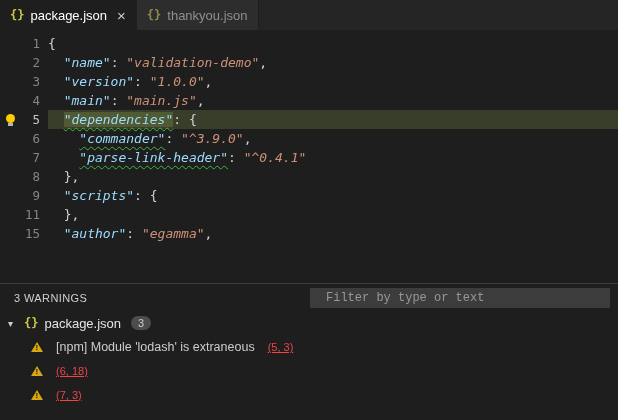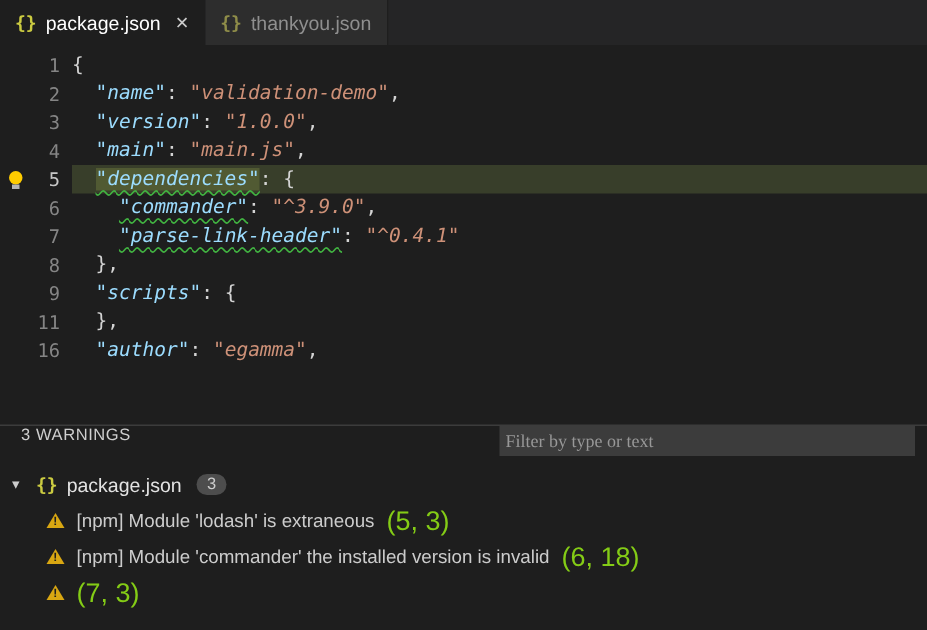--- a/index.html
+++ b/index.html
@@ -54,57 +54,57 @@
     background: #ffcc00; border-radius: 50%; display: inline-block;
   }
   .bulb::after {
     content: ""; position: absolute; left: 2px; top: 9px;
     width: 5px; height: 3px; background: #b5b5b5;
   }
 
   
   .panel { flex: 1; background: #1e1e1e; border-top: 1px solid #3c3c3c; font-size: 12px; }
   .panel-header {
-    height: 27px; display: flex; align-items: flex-start; justify-content: space-between;
+    height: 27px; display: flex; align-items: center; justify-content: space-between;
     padding: 0 8px 0 14px;
   }
   .panel-title { font-size: 11px; color: #cfcfcf; letter-spacing: 0.4px; }
   .filter-input {
-    width: 277px; height: 20px; background: #3c3c3c; border: none; outline: none;
-    color: #cccccc; font-size: 12px; padding: 0 4px;
-    font-family: Liberation Serif, serif;
+    width: 300px; height: 20px; background: #3c3c3c; border: none; outline: none;
+    color: #cccccc; font-size: 12px; padding: 0 16px;
+    font-family: Liberation Mono, monospace;
   }
   .filter-input::placeholder { color: #989898; }
 
   .tree-row {
     height: 24px; display: flex; align-items: center; gap: 6px;
     padding-left: 8px; cursor: pointer;
   }
   .twisty { color: #cccccc; font-size: 10px; width: 10px; }
   .tree-label { color: #e3e3e3; font-size: 13px; }
   .badge {
     background: #4d4d4d; color: #cccccc; border-radius: 9px;
     font-size: 11px; padding: 1px 7px; margin-left: 4px;
   }
 
   .warn-row {
-    height: 24px; display: flex; align-items: center; gap: 8px;
+    height: 24px; display: flex; align-items: center; gap: 13px;
     padding-left: 31px; cursor: pointer;
   }
   .warn-icon {
     width: 0; height: 0; display: inline-block; position: relative;
     border-left: 6px solid transparent; border-right: 6px solid transparent;
     border-bottom: 10px solid #d9a712; flex-shrink: 0;
   }
   .warn-icon::after {
     content: "!"; position: absolute; left: -1.5px; top: 1px;
     font-size: 8px; font-weight: bold; color: #1e1e1e; line-height: 9px;
   }
   .warn-msg { color: #cccccc; font-size: 12.5px; }
-  .warn-pos { color: #84cc16; font-size: 18px; }
+  .warn-pos { color: #ef4444; font-size: 11px; text-decoration: underline; }
 </style>
 </head>
 <body>
 
 <div class="window">
 
   <div class="tabbar">
     <div class="tab active">
       <span class="file-icon">{}</span>
       <span>package.json</span>
@@ -121,21 +121,21 @@
         <div class="line"><div class="gutter">1</div><div class="code"><span class="tok-p">{</span></div></div>
         <div class="line"><div class="gutter">2</div><div class="code"><span class="tok-p">  </span><span class="tok-k">"name"</span><span class="tok-p">: </span><span class="tok-s">"validation-demo"</span><span class="tok-p">,</span></div></div>
         <div class="line"><div class="gutter">3</div><div class="code"><span class="tok-p">  </span><span class="tok-k">"version"</span><span class="tok-p">: </span><span class="tok-s">"1.0.0"</span><span class="tok-p">,</span></div></div>
         <div class="line"><div class="gutter">4</div><div class="code"><span class="tok-p">  </span><span class="tok-k">"main"</span><span class="tok-p">: </span><span class="tok-s">"main.js"</span><span class="tok-p">,</span></div></div>
         <div class="line line-current"><div class="gutter"><span class="bulb"></span>5</div><div class="code"><span class="tok-p">  </span><span class="tok-k tok-hl tok-wavy">"dependencies"</span><span class="tok-p">: {</span></div></div>
         <div class="line"><div class="gutter">6</div><div class="code"><span class="tok-p">    </span><span class="tok-k tok-wavy">"commander"</span><span class="tok-p">: </span><span class="tok-s">"^3.9.0"</span><span class="tok-p">,</span></div></div>
         <div class="line"><div class="gutter">7</div><div class="code"><span class="tok-p">    </span><span class="tok-k tok-wavy">"parse-link-header"</span><span class="tok-p">: </span><span class="tok-s">"^0.4.1"</span></div></div>
         <div class="line"><div class="gutter">8</div><div class="code"><span class="tok-p">  },</span></div></div>
         <div class="line"><div class="gutter">9</div><div class="code"><span class="tok-p">  </span><span class="tok-k">"scripts"</span><span class="tok-p">: {</span></div></div>
         <div class="line"><div class="gutter">11</div><div class="code"><span class="tok-p">  },</span></div></div>
-        <div class="line"><div class="gutter">16</div><div class="code"><span class="tok-p">  </span><span class="tok-k">"author"</span><span class="tok-p">: </span><span class="tok-s">"egamma"</span><span class="tok-p">,</span></div></div>
+        <div class="line"><div class="gutter">15</div><div class="code"><span class="tok-p">  </span><span class="tok-k">"author"</span><span class="tok-p">: </span><span class="tok-s">"egamma"</span><span class="tok-p">,</span></div></div>
       </div>
   </div>
 
   <div class="panel">
     <div class="panel-header">
       <span class="panel-title">3 WARNINGS</span>
       <input class="filter-input" type="text" placeholder="Filter by type or text" style="">
     </div>
 
     <div class="tree-row">
@@ -146,21 +146,20 @@
     </div>
 
     <div>
         <div class="warn-row">
           <span class="warn-icon"></span>
           <span class="warn-msg">[npm] Module 'lodash' is extraneous</span>
           <span class="warn-pos">(5, 3)</span>
         </div>
         <div class="warn-row">
           <span class="warn-icon"></span>
-          <span class="warn-msg">[npm] Module 'commander' the installed version is invalid</span>
           <span class="warn-pos">(6, 18)</span>
         </div>
         <div class="warn-row">
           <span class="warn-icon"></span>
           <span class="warn-pos">(7, 3)</span>
         </div>
       </div>
   </div>
 
 </div>

